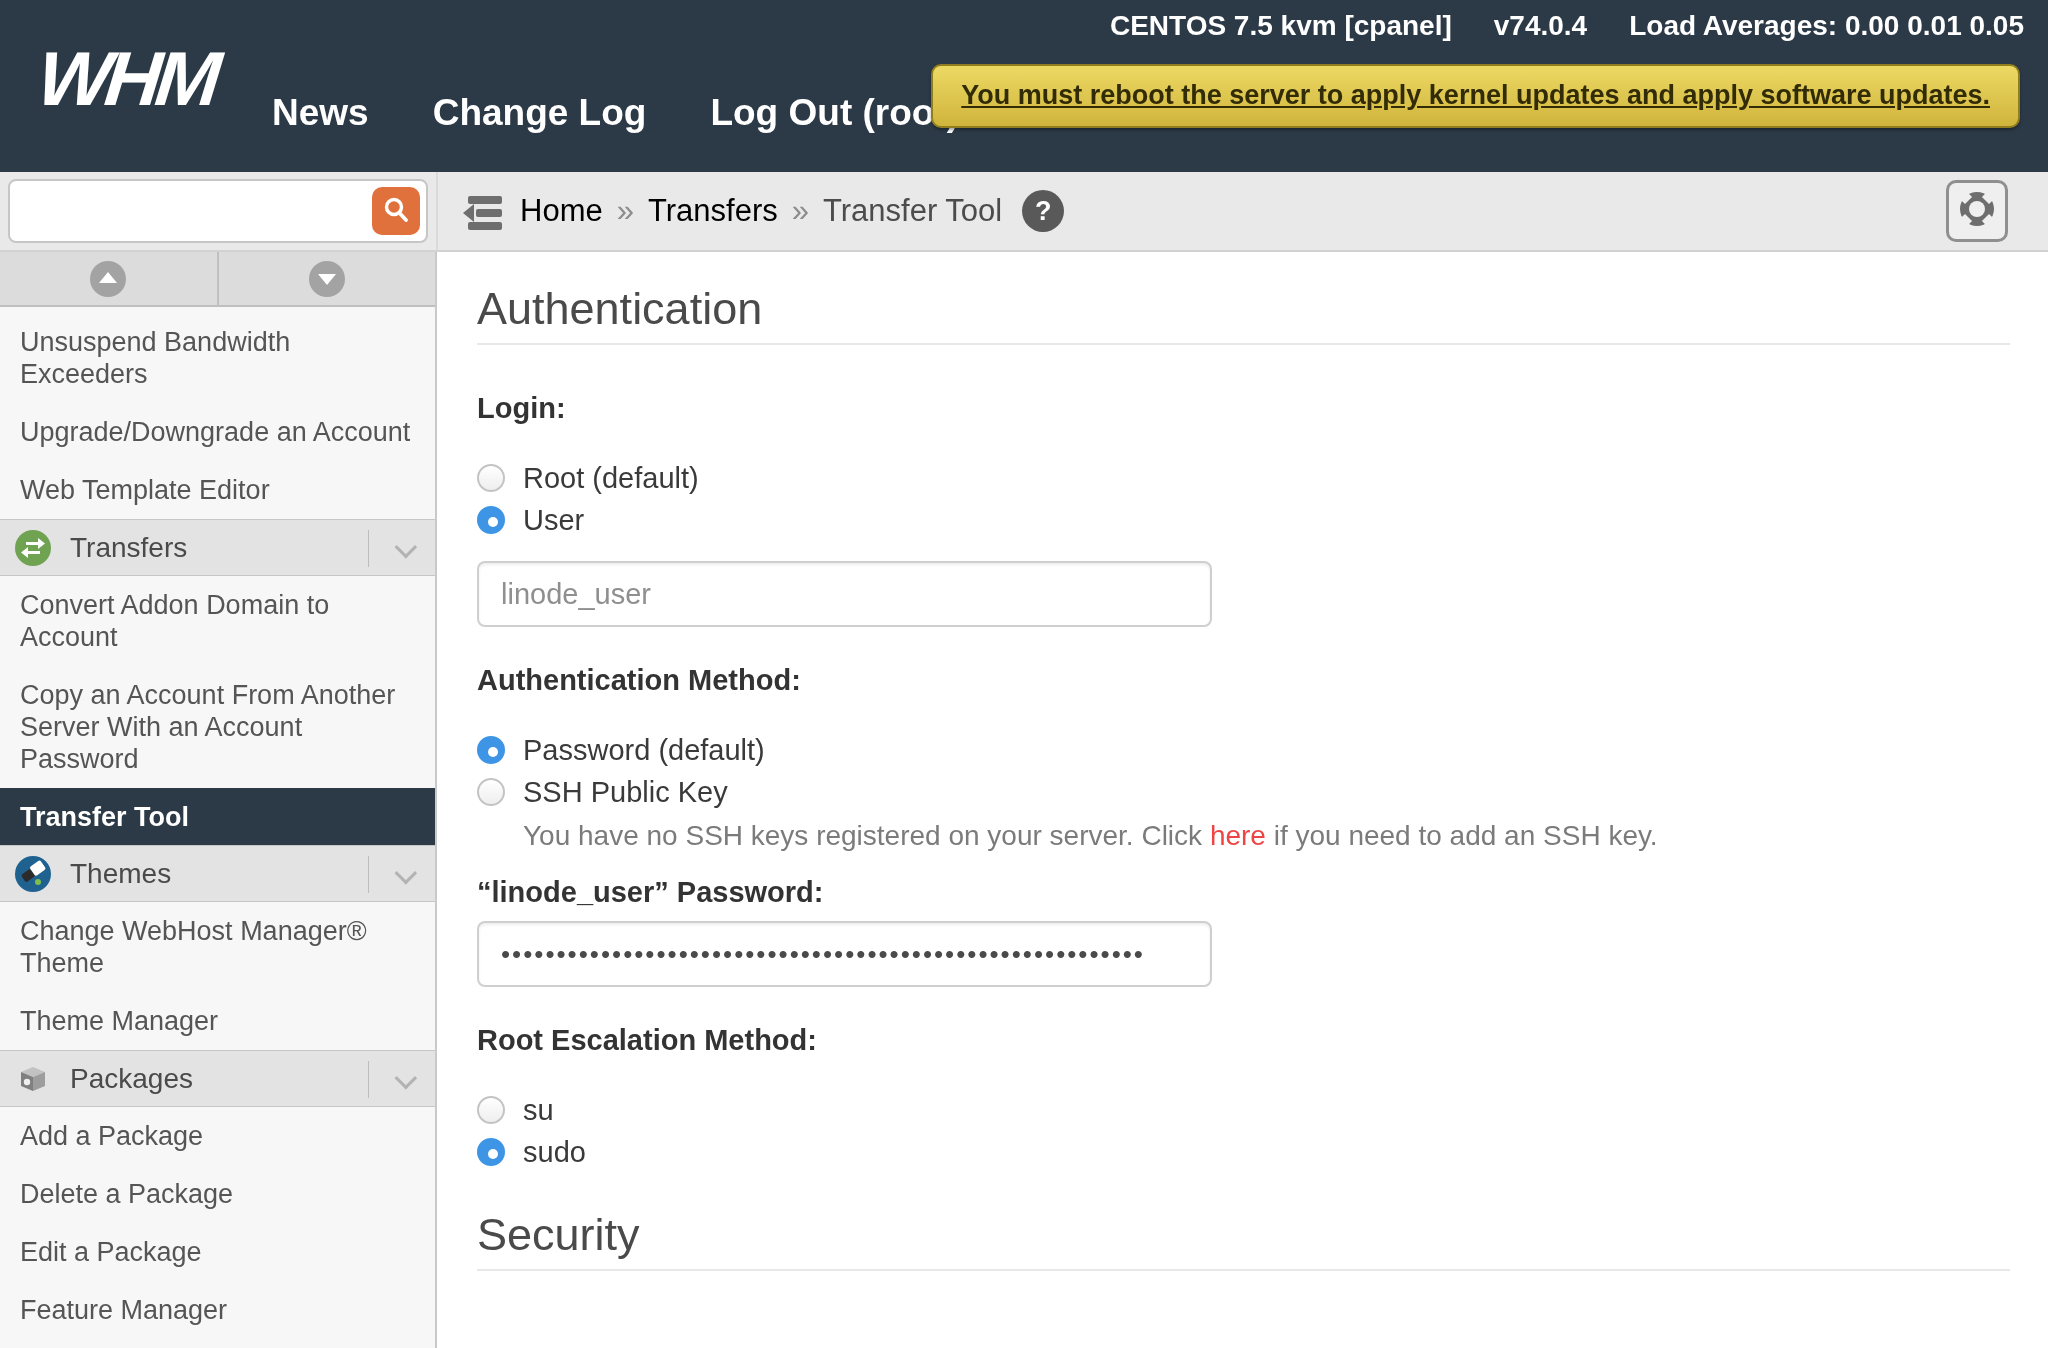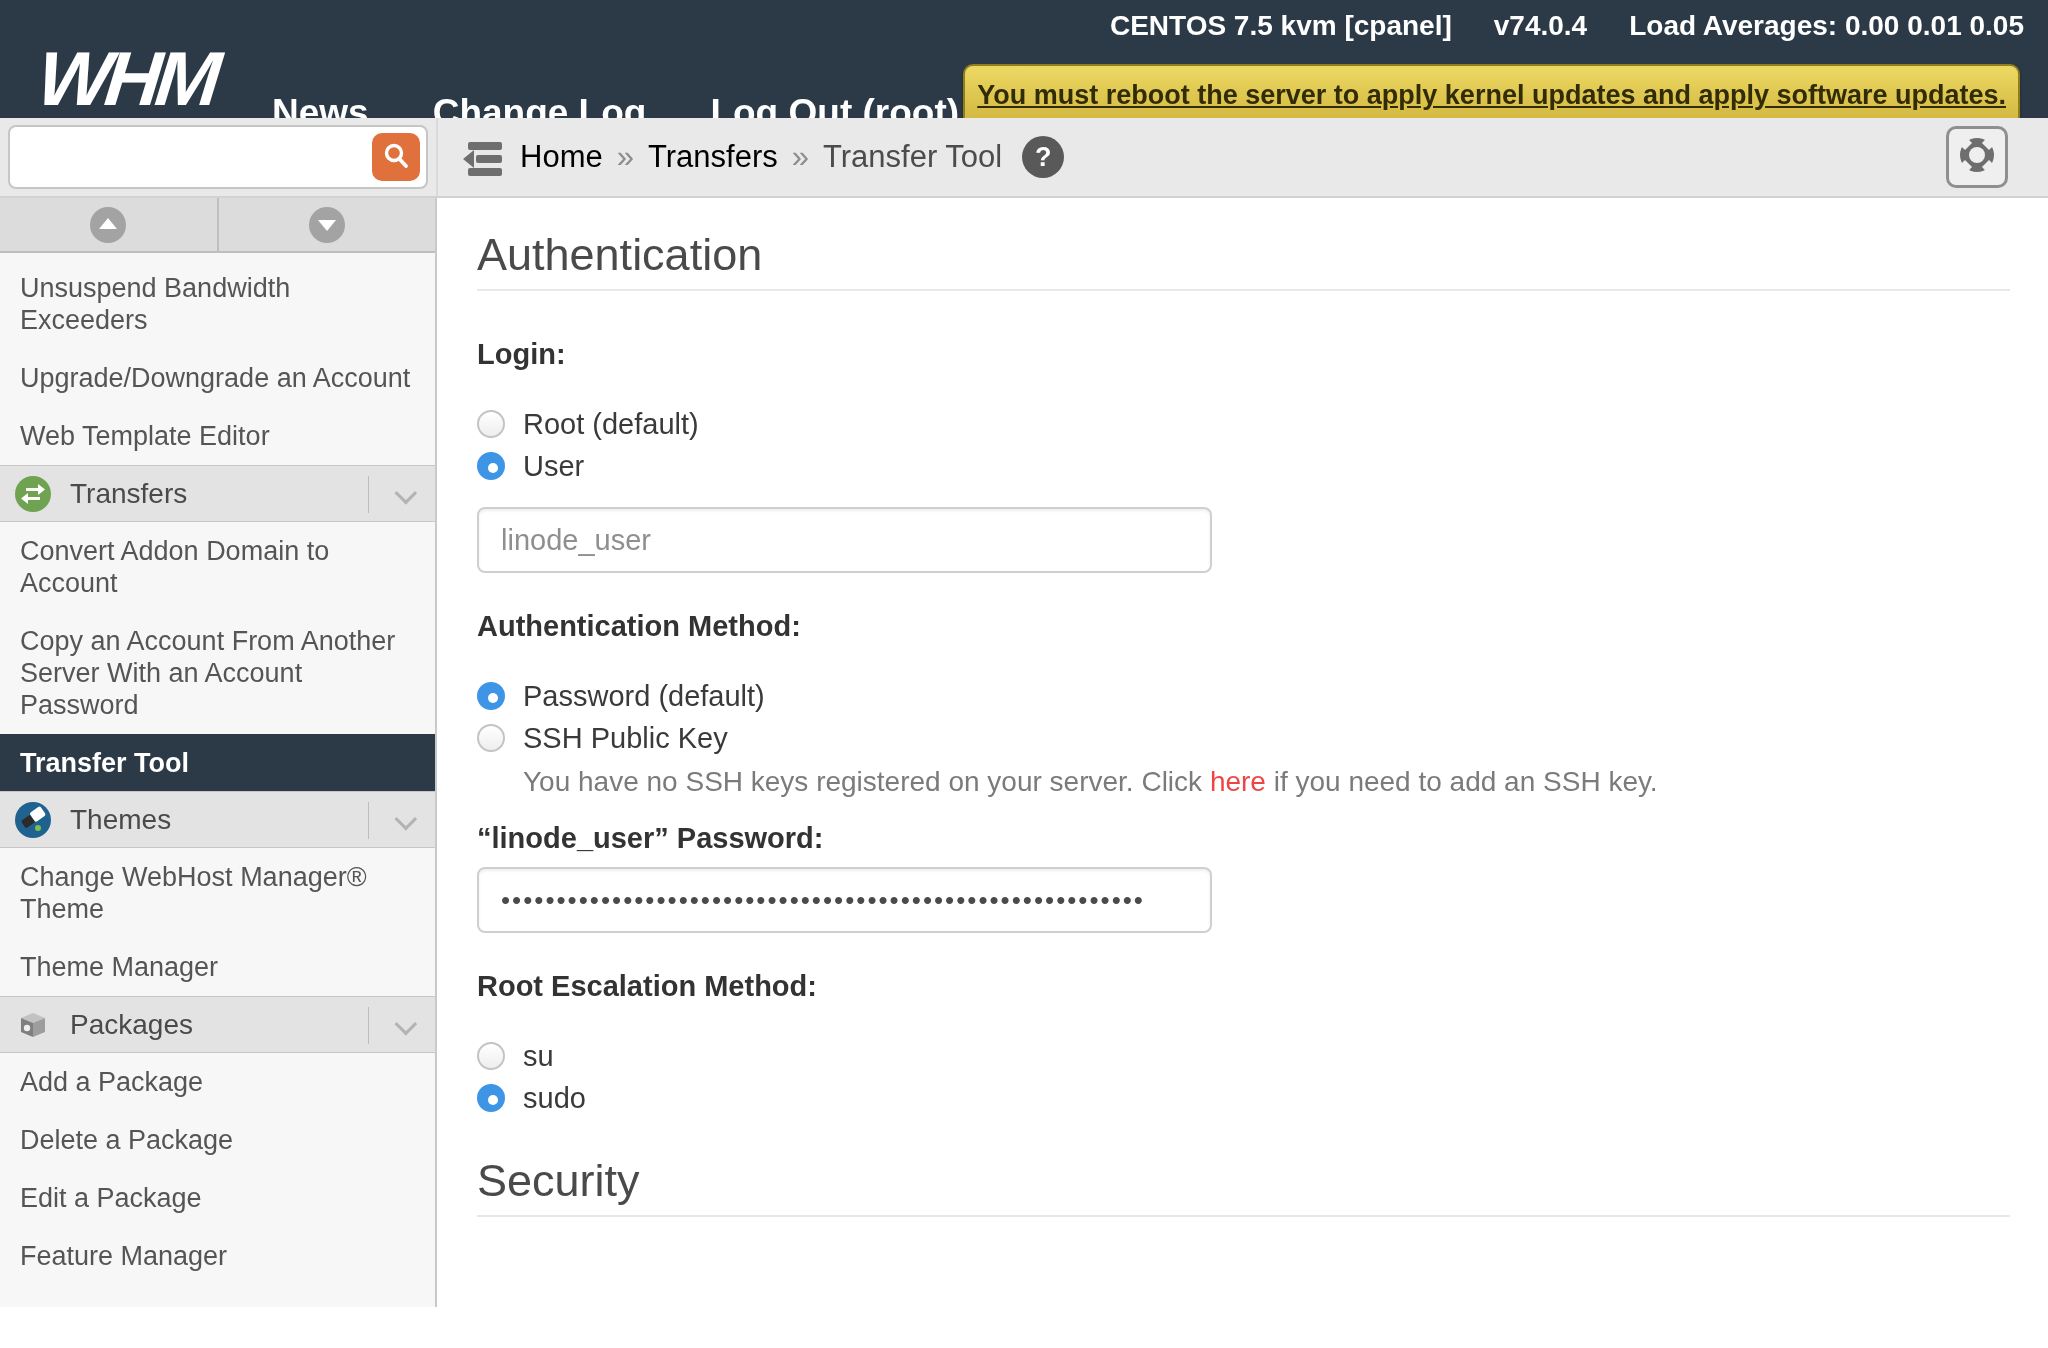--- a/index.html
+++ b/index.html
@@ -1,30 +1,30 @@
 <!DOCTYPE html>
 <html><head>
 <meta charset="utf-8">
 <style>
   * { margin:0; padding:0; box-sizing:border-box; }
   html,body { width:2048px; height:1348px; overflow:hidden; background:#fff;
               font-family:"Liberation Sans","DejaVu Sans",sans-serif; }
 
   
-  .topbar { position:relative; height:118px; background:#2c3a47; color:#fff; }
+  .topbar { position:relative; height:172px; background:#2c3a47; color:#fff; }
   .status-line { position:absolute; top:10px; right:24px; display:flex; gap:42px;
                  font-size:28px; font-weight:600; white-space:nowrap; }
   .logo { position:absolute; left:38px; top:40px; font-size:78px; font-weight:bold;
           font-style:italic; letter-spacing:-6px; transform:skewX(-6deg) scaleY(.98);
           line-height:1; }
   .topnav { position:absolute; left:272px; top:92px; display:flex; gap:64px;
             font-size:37px; font-weight:600; }
   .topnav .nav-item { cursor:pointer; white-space:nowrap; }
   .warning-btn { position:absolute; right:28px; top:64px; height:64px; line-height:58px;
-                 padding:0 12px; background:linear-gradient(#ecd964,#d0b43c);
+                 padding:0 28px; background:linear-gradient(#ecd964,#d0b43c);
                  border:2px solid #8f7d1e; border-radius:10px; color:#322c06;
                  font-size:27px; font-weight:600; text-decoration:underline;
                  white-space:nowrap; box-shadow:0 2px 3px rgba(0,0,0,.35); }
 
   
   .subbar { position:relative; height:80px; background:#e9e9e9;
             border-bottom:2px solid #d2d2d2; }
   .subbar-divider { position:absolute; left:436px; top:0; bottom:0; width:2px; background:#dadada; }
   .search-wrap { position:absolute; left:8px; top:7px; width:420px; height:64px;
                  background:#fff; border:2px solid #c6c6c6; border-radius:8px; }

